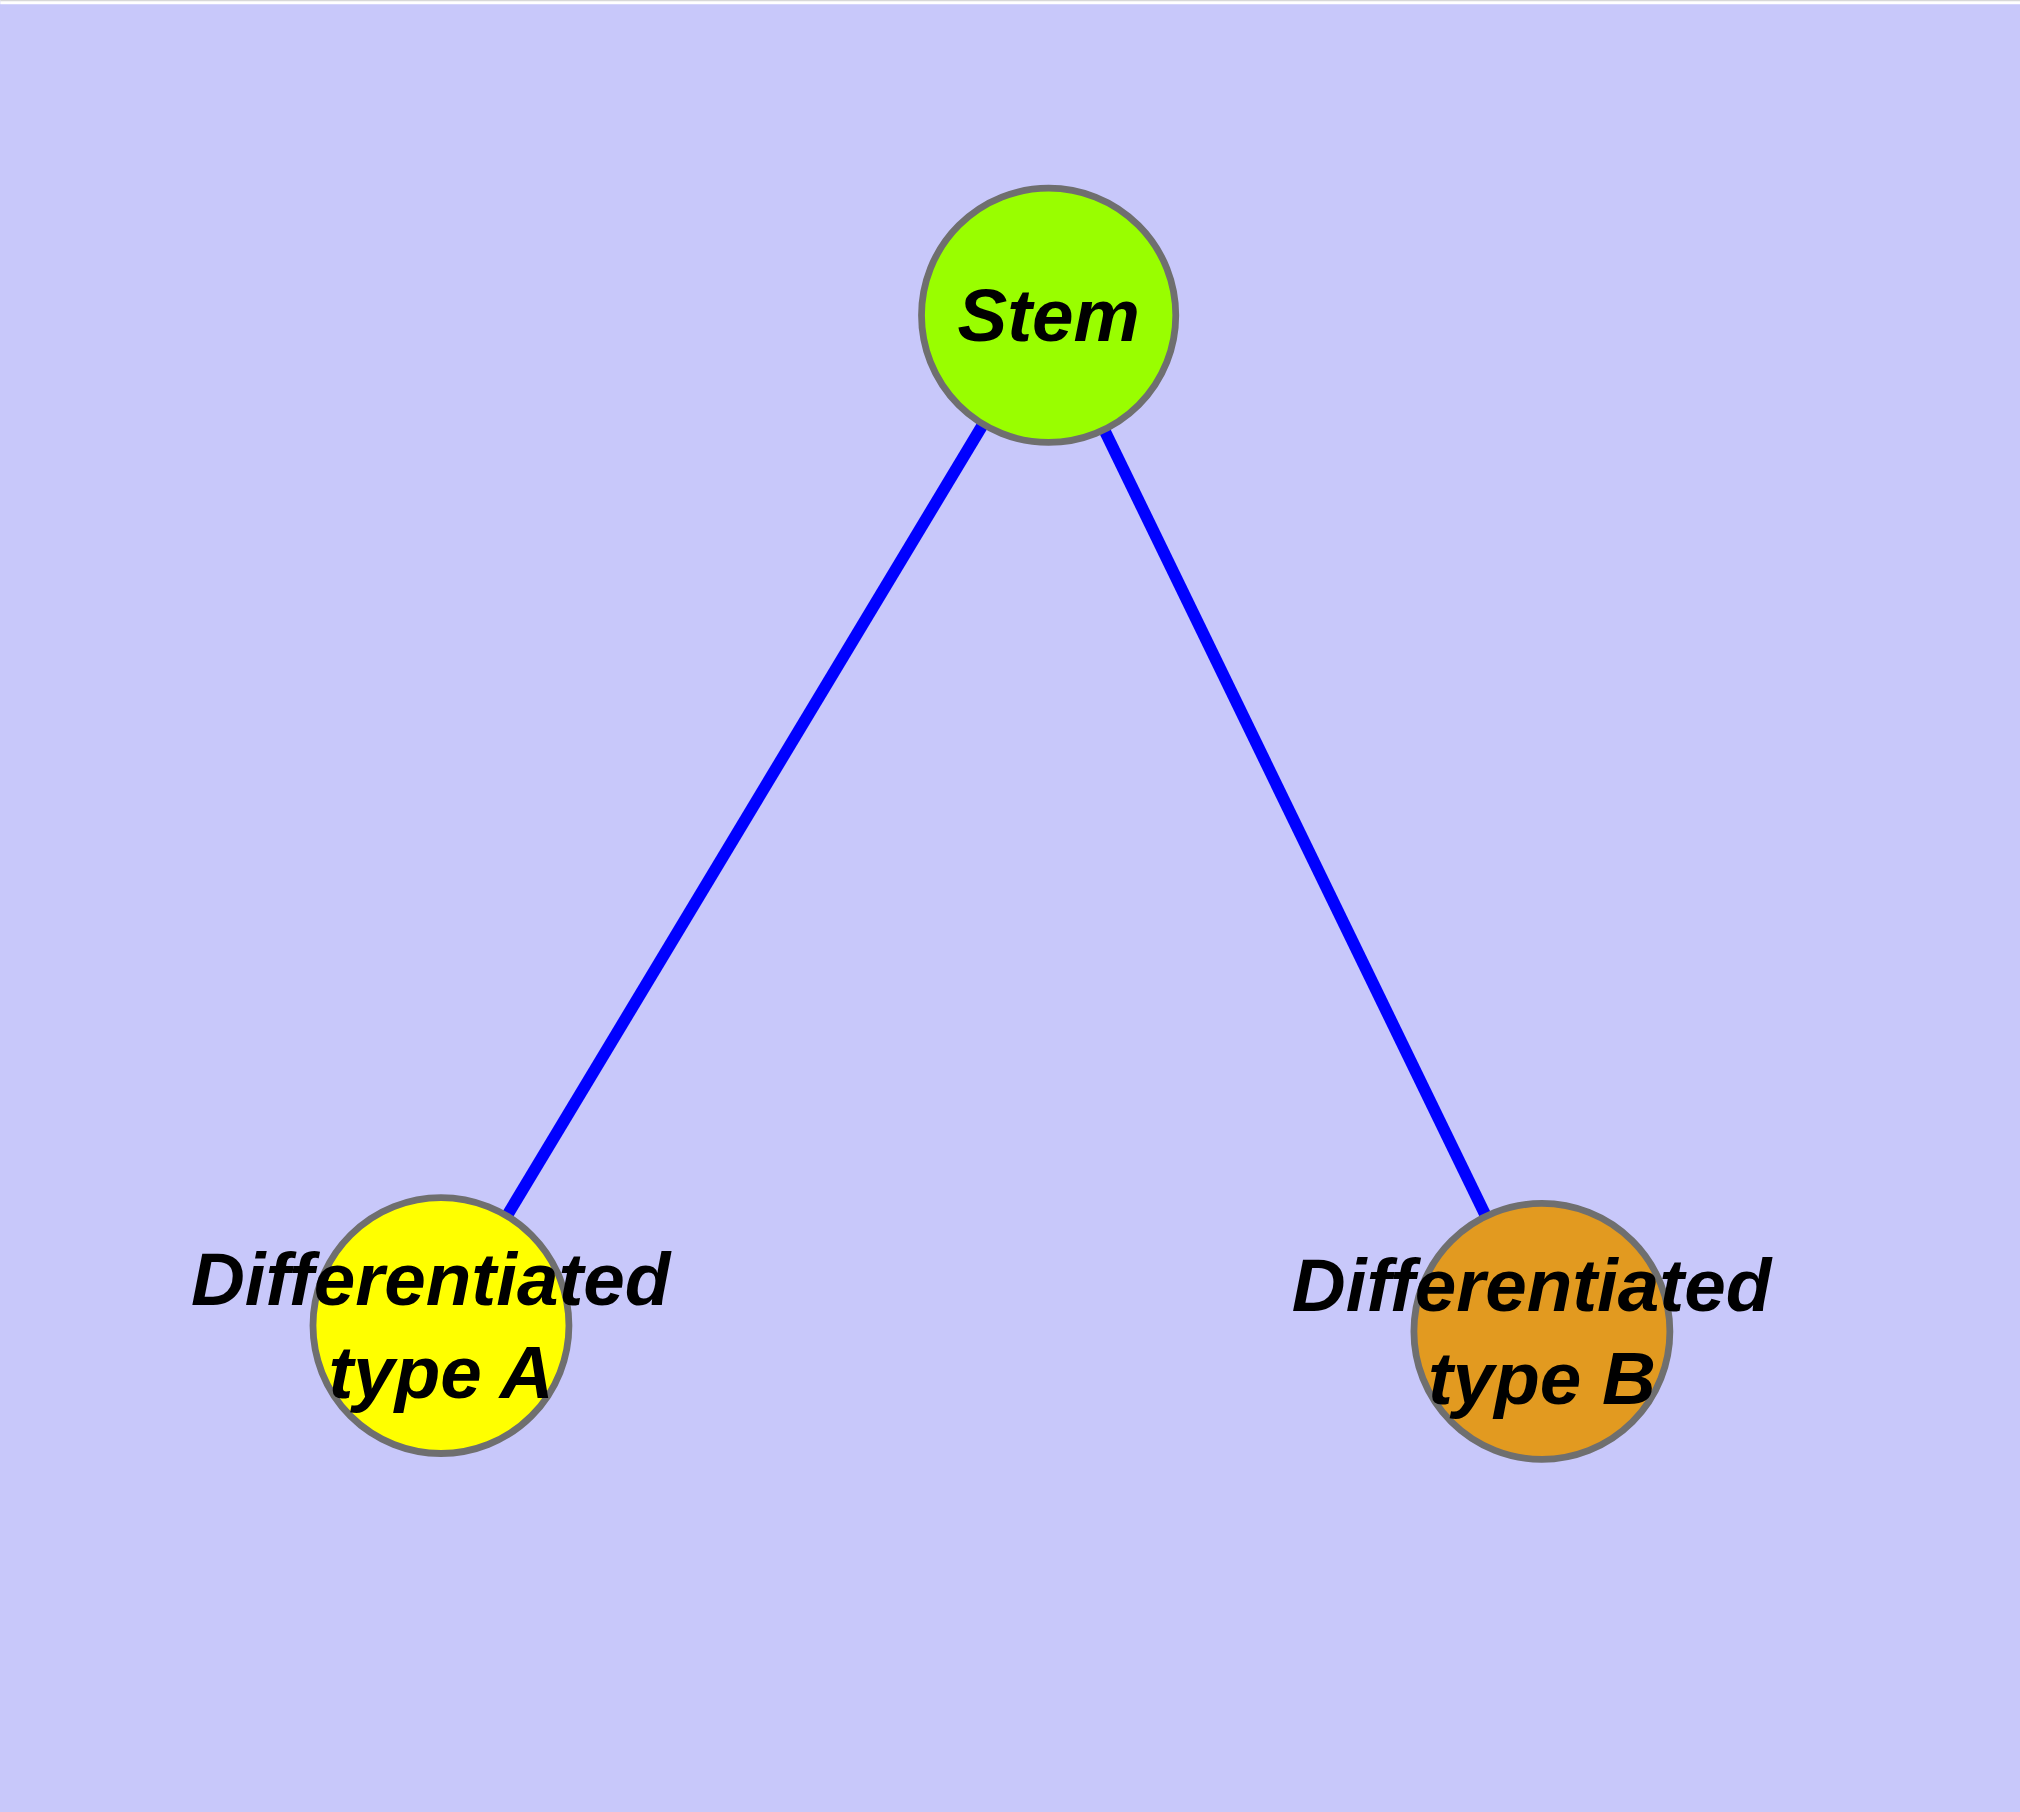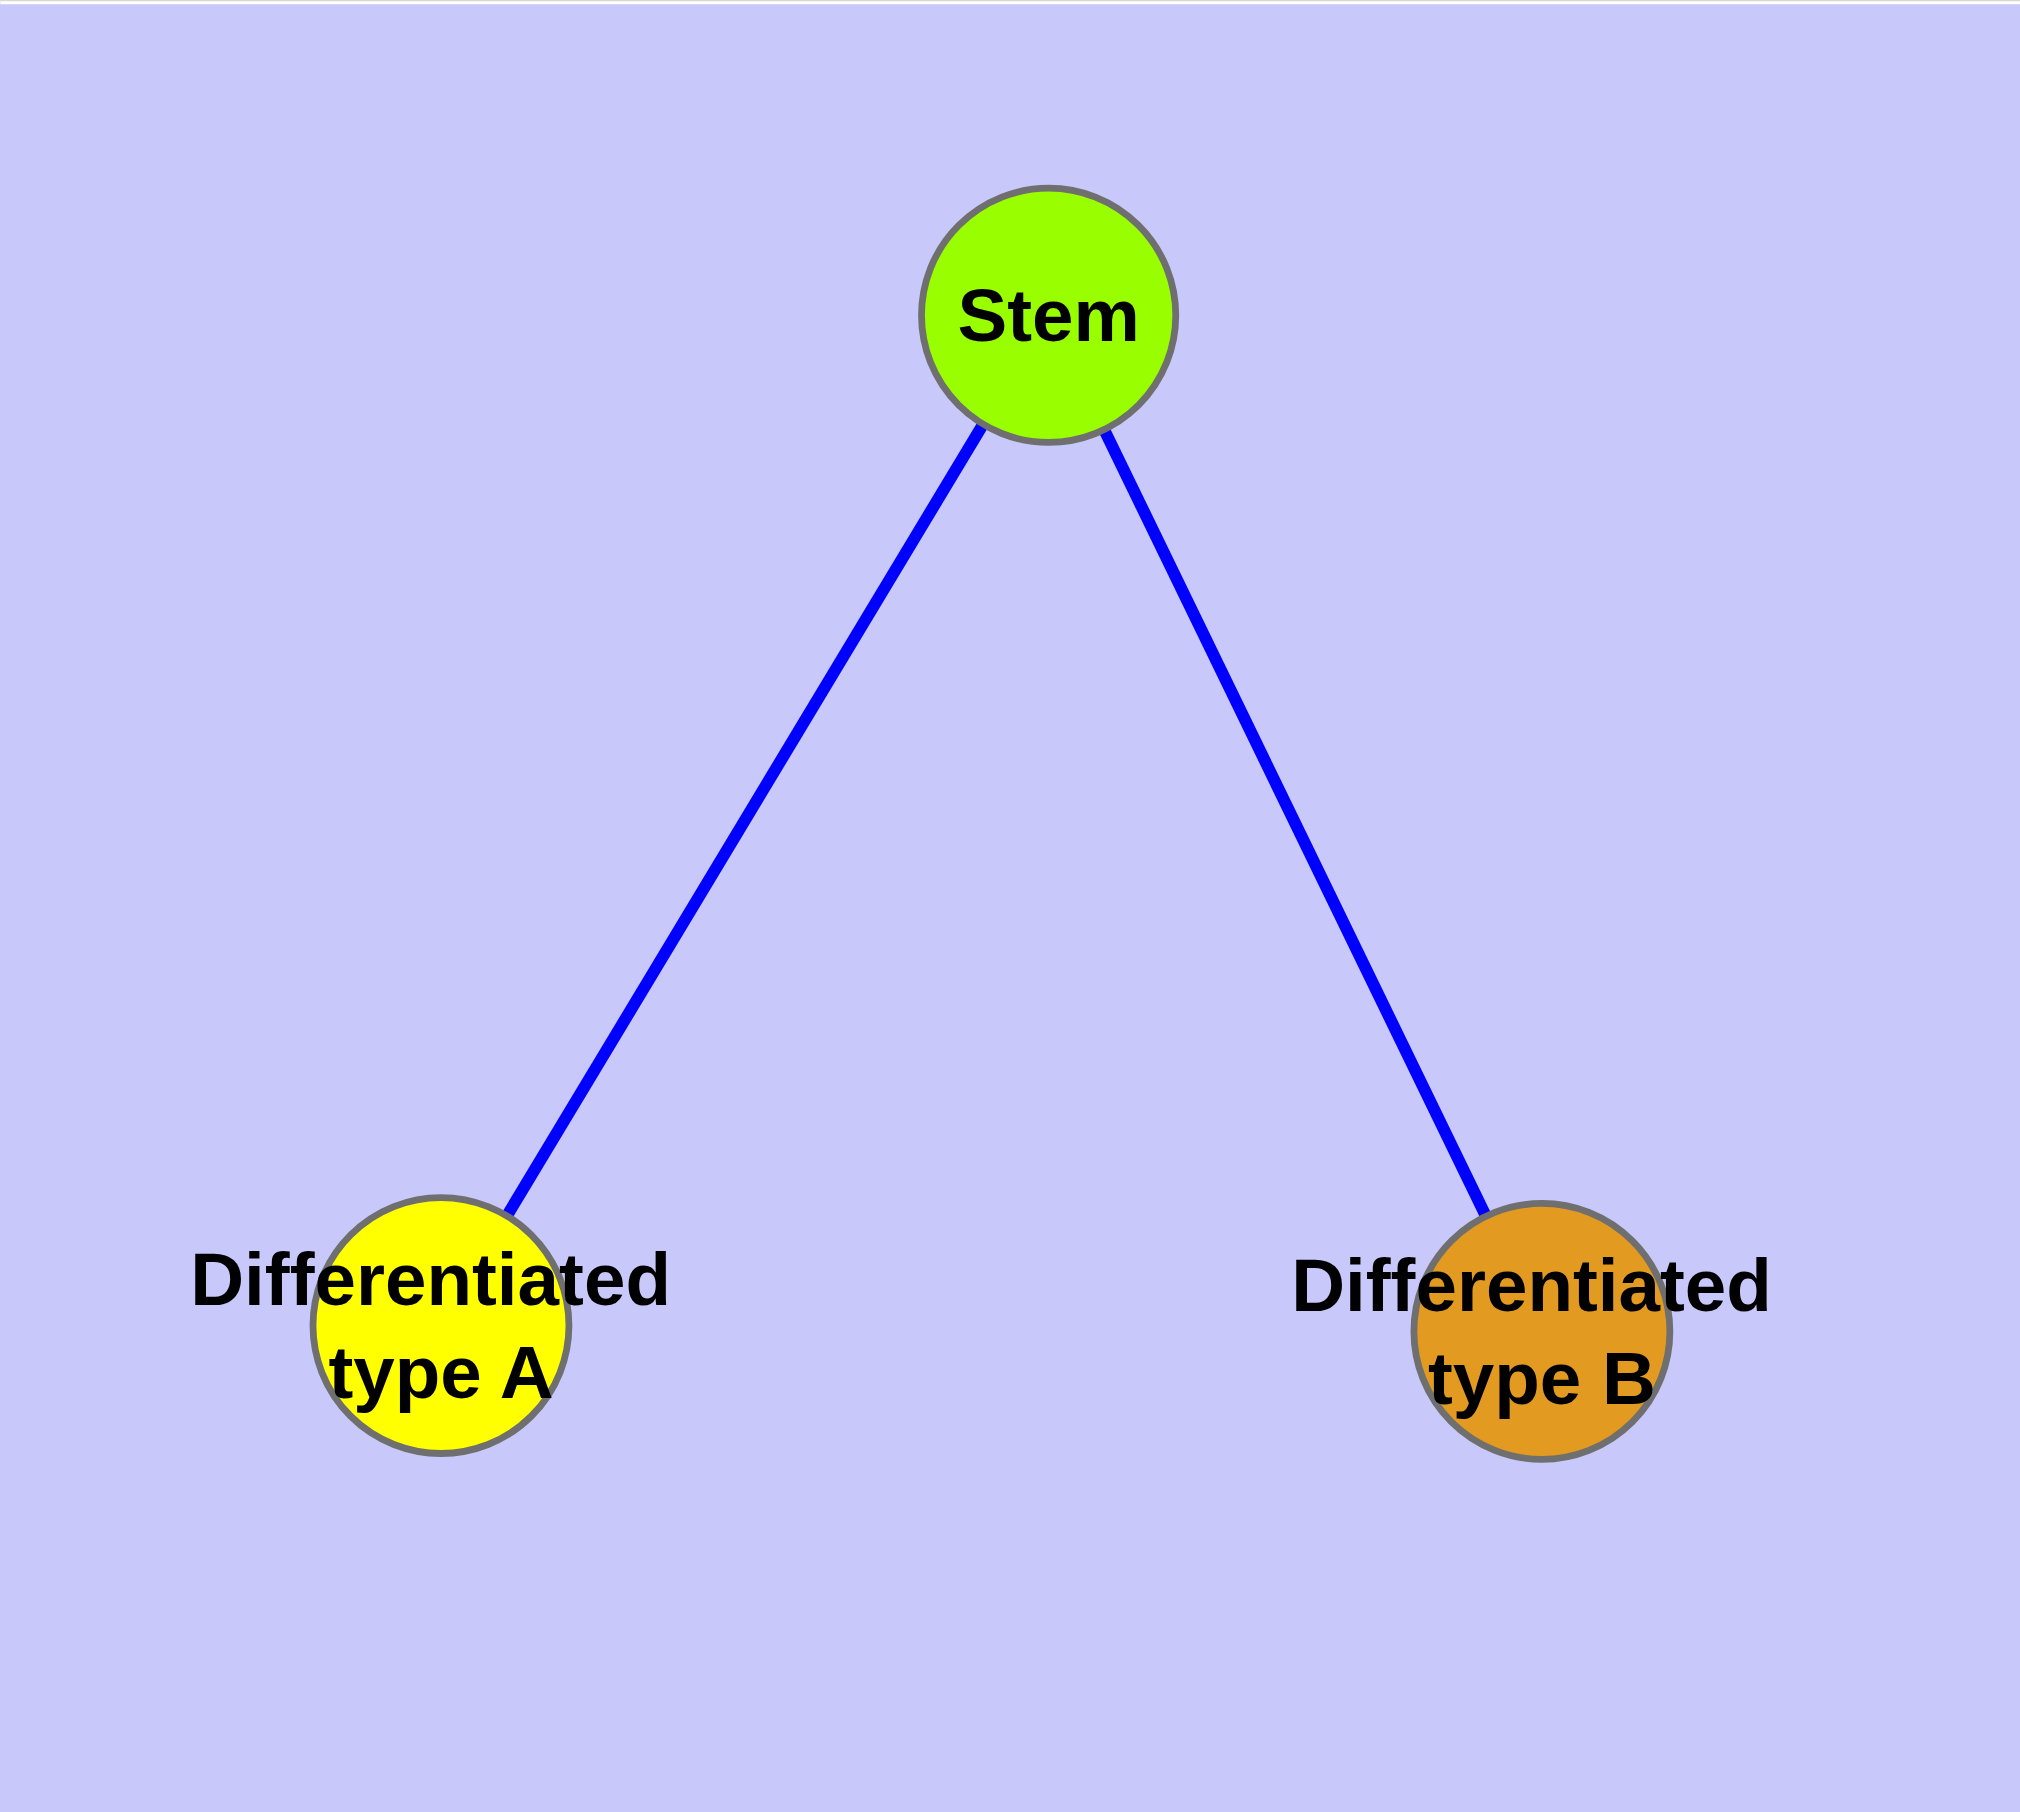--- a/index.html
+++ b/index.html
@@ -10,20 +10,21 @@
     width: 2021px;
     height: 1812px;
     background: #C8C8FA;
     overflow: hidden;
     font-family: "Liberation Sans", sans-serif;
   }
   .stage {
     position: relative;
     width: 1780px;
     height: 1812px;
+    font-style: italic;
   }
   svg {
     position: absolute;
     top: 0;
     left: 0;
     display: block;
   }
   .edge {
     stroke-linecap: butt;
   }

